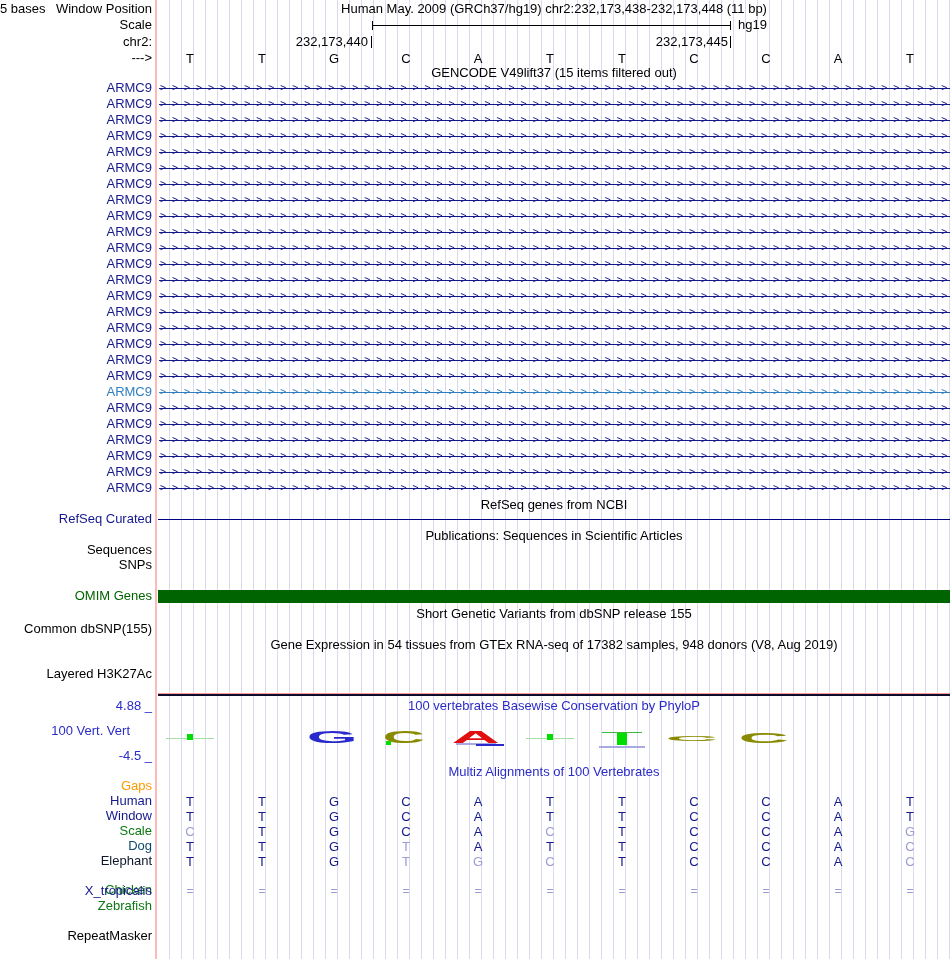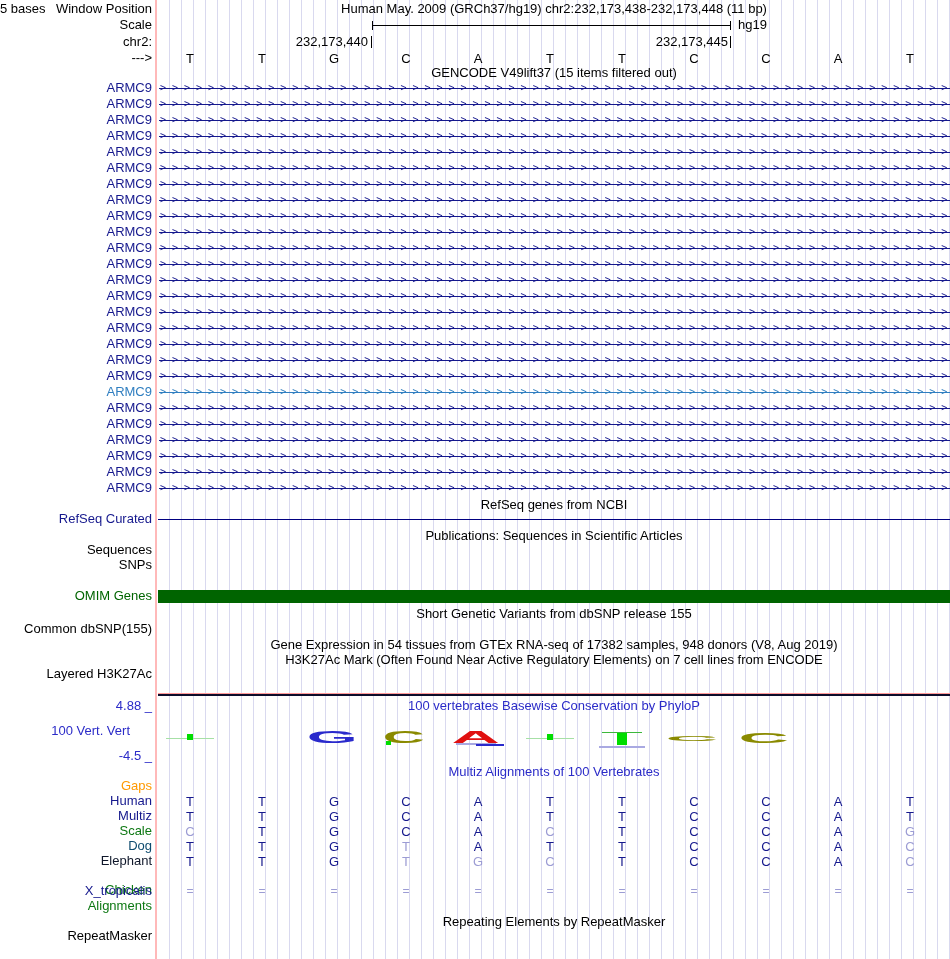--- a/index.html
+++ b/index.html
@@ -213,21 +213,20 @@
   <div class="lab" style="top:543px">Sequences</div>
   <div class="lab" style="top:558px">SNPs</div>
 
   <div class="lab dgreen" style="top:589px">OMIM Genes</div>
   <div class="rect" style="top:590px;left:158px;width:792px;height:13px;background:#006400"></div>
 
   <div class="ctr" style="top:607px">Short Genetic Variants from dbSNP release 155</div>
   <div class="lab" style="top:622px">Common dbSNP(155)</div>
 
   <div class="ctr" style="top:638px">Gene Expression in 54 tissues from GTEx RNA-seq of 17382 samples, 948 donors (V8, Aug 2019)</div>
-  <div class="ctr" style="top:653px">H3K27Ac Mark (Often Found Near Active Regulatory Elements) on 7 cell lines from ENCODE</div>
   <div class="lab" style="top:667px">Layered H3K27Ac</div>
 
   <div class="hline" style="top:693px;left:158px;width:792px;background:#ff9898"></div>
   <div class="rect" style="top:694px;left:158px;width:792px;height:2px;background:#0d0d2b"></div>
 
   <div class="lab blue" style="top:699px">4.88 _</div>
   <div class="ctr blue" style="top:699px">100 vertebrates Basewise Conservation by PhyloP</div>
   <div class="lab blue" style="top:724px;right:820px">100 Vert. Vert</div>
   <div class="lab blue" style="top:749px">-4.5 _</div>
   <div id="phylop-glyphs">
@@ -256,21 +255,21 @@
       <div class="cell" style="top:794px;left:226px;color:#15188d;">T</div>
       <div class="cell" style="top:794px;left:298px;color:#15188d;">G</div>
       <div class="cell" style="top:794px;left:370px;color:#15188d;">C</div>
       <div class="cell" style="top:794px;left:442px;color:#15188d;">A</div>
       <div class="cell" style="top:794px;left:514px;color:#15188d;">T</div>
       <div class="cell" style="top:794px;left:586px;color:#15188d;">T</div>
       <div class="cell" style="top:794px;left:658px;color:#15188d;">C</div>
       <div class="cell" style="top:794px;left:730px;color:#15188d;">C</div>
       <div class="cell" style="top:794px;left:802px;color:#15188d;">A</div>
       <div class="cell" style="top:794px;left:874px;color:#15188d;">T</div>
-      <div class="lab" style="top:809px;color:#15188d;">Multiz</div>
+      <div class="lab" style="top:809px;color:#15188d;">Window</div>
       <div class="cell" style="top:809px;left:154px;color:#15188d;">T</div>
       <div class="cell" style="top:809px;left:226px;color:#15188d;">T</div>
       <div class="cell" style="top:809px;left:298px;color:#15188d;">G</div>
       <div class="cell" style="top:809px;left:370px;color:#15188d;">C</div>
       <div class="cell" style="top:809px;left:442px;color:#15188d;">A</div>
       <div class="cell" style="top:809px;left:514px;color:#15188d;">T</div>
       <div class="cell" style="top:809px;left:586px;color:#15188d;">T</div>
       <div class="cell" style="top:809px;left:658px;color:#15188d;">C</div>
       <div class="cell" style="top:809px;left:730px;color:#15188d;">C</div>
       <div class="cell" style="top:809px;left:802px;color:#15188d;">A</div>
@@ -317,18 +316,17 @@
       <div class="cell" style="top:884px;left:226px;color:#9c9cd4;font-size:12px;">=</div>
       <div class="cell" style="top:884px;left:298px;color:#9c9cd4;font-size:12px;">=</div>
       <div class="cell" style="top:884px;left:370px;color:#9c9cd4;font-size:12px;">=</div>
       <div class="cell" style="top:884px;left:442px;color:#9c9cd4;font-size:12px;">=</div>
       <div class="cell" style="top:884px;left:514px;color:#9c9cd4;font-size:12px;">=</div>
       <div class="cell" style="top:884px;left:586px;color:#9c9cd4;font-size:12px;">=</div>
       <div class="cell" style="top:884px;left:658px;color:#9c9cd4;font-size:12px;">=</div>
       <div class="cell" style="top:884px;left:730px;color:#9c9cd4;font-size:12px;">=</div>
       <div class="cell" style="top:884px;left:802px;color:#9c9cd4;font-size:12px;">=</div>
       <div class="cell" style="top:884px;left:874px;color:#9c9cd4;font-size:12px;">=</div>
-      <div class="lab" style="top:899px;color:#0d7813;">Alignments</div>
+      <div class="lab" style="top:899px;color:#0d7813;">Zebrafish</div>
     </div>
 
-  <div class="ctr" style="top:915px">Repeating Elements by RepeatMasker</div>
   <div class="lab" style="top:929px">RepeatMasker</div>
 </div>
 
 </body></html>

